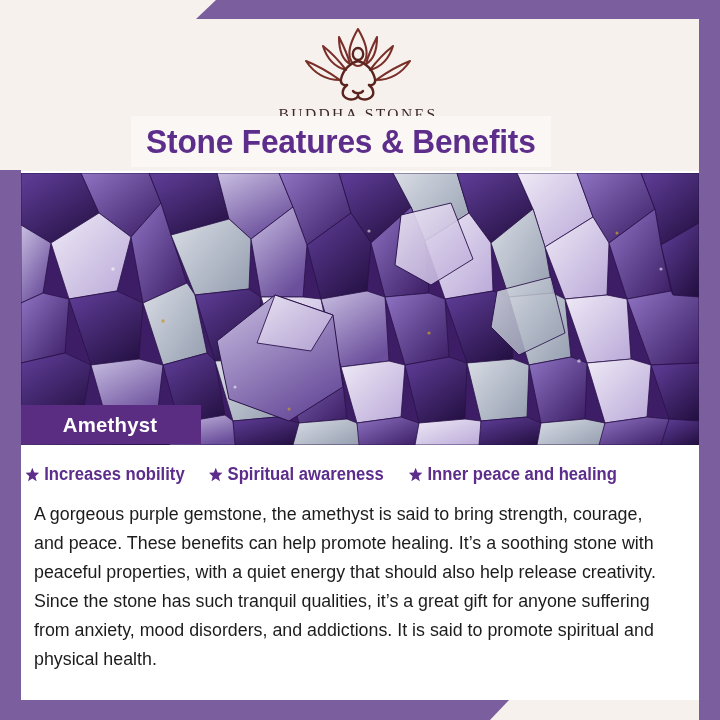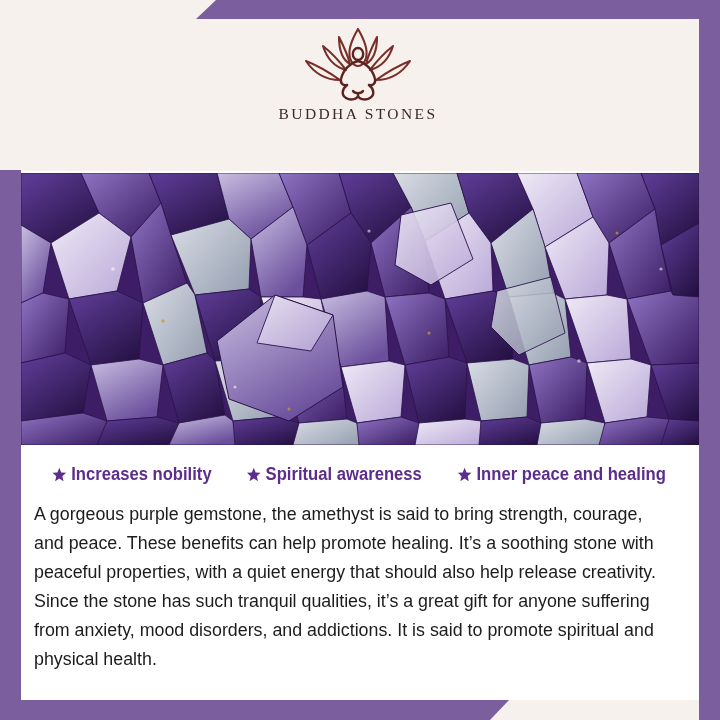--- a/index.html
+++ b/index.html
@@ -139,22 +139,21 @@
   .content {
     position: absolute;
     left: 21px; top: 445px;
     width: 678px; height: 255px;
     background: #ffffff;
     z-index: 4;
   }
   .benefits {
     display: flex;
     align-items: center;
-    justify-content: center;
-    gap: 26px;
+    gap: 15px;
     padding-top: 19px;
   }
   .benefit {
     display: flex;
     align-items: center;
     gap: 5px;
     color: #5d2d8c;
     font-family: "Liberation Sans Narrow", "Liberation Sans", sans-serif;
     font-weight: 700;
     font-size: 17.5px;
@@ -214,20 +213,23 @@
 
           <path d="M55 60 C50 64, 49 70, 54 73 C59 76, 66 74, 66 70 C66 74, 73 76, 78 73 C83 70, 82 64, 77 60"></path>
 
           <path d="M61 66 C63 69, 69 69, 71 66"></path>
         </g>
       </svg>
       <div class="logo-word">BUDDHA STONES</div>
     </div>
   </div>
 
+  <div class="title-plate">
+    <div class="title-text">Stone Features &amp; Benefits</div>
+  </div>
 
   <div class="photo">
     <svg viewBox="0 0 678 272" preserveAspectRatio="none">
       <defs>
         <linearGradient id="gA" x1="0" y1="0" x2="1" y2="1">
           <stop offset="0" stop-color="#8f74c4"></stop>
             <stop offset="1" stop-color="#3a1c63"></stop>
         </linearGradient>
         <linearGradient id="gB" x1="0" y1="0" x2="0.6" y2="1">
           <stop offset="0" stop-color="#c9bfe2"></stop>
@@ -326,20 +328,23 @@
       </g>
       <g fill="#c79a2a" opacity="0.75">
         <circle cx="142" cy="148" r="1.7"></circle>
           <circle cx="408" cy="160" r="1.6"></circle>
         <circle cx="596" cy="60" r="1.5"></circle>
           <circle cx="268" cy="236" r="1.5"></circle>
       </g>
     </svg>
   </div>
 
+  <div class="stone-banner">
+    <span class="stone-banner-label">Amethyst</span>
+  </div>
 
   <div class="content">
     <div class="benefits">
       <div class="benefit">
         <svg class="star-icon" viewBox="0 0 24 24">
           <polygon points="12,1 15.2,8.6 23.4,9.2 17.1,14.6 19.1,22.6 12,18.2 4.9,22.6 6.9,14.6 0.6,9.2 8.8,8.6" fill="#5d2d8c"></polygon>
         </svg>
         <span>Increases nobility</span>
       </div>
       <div class="benefit">

